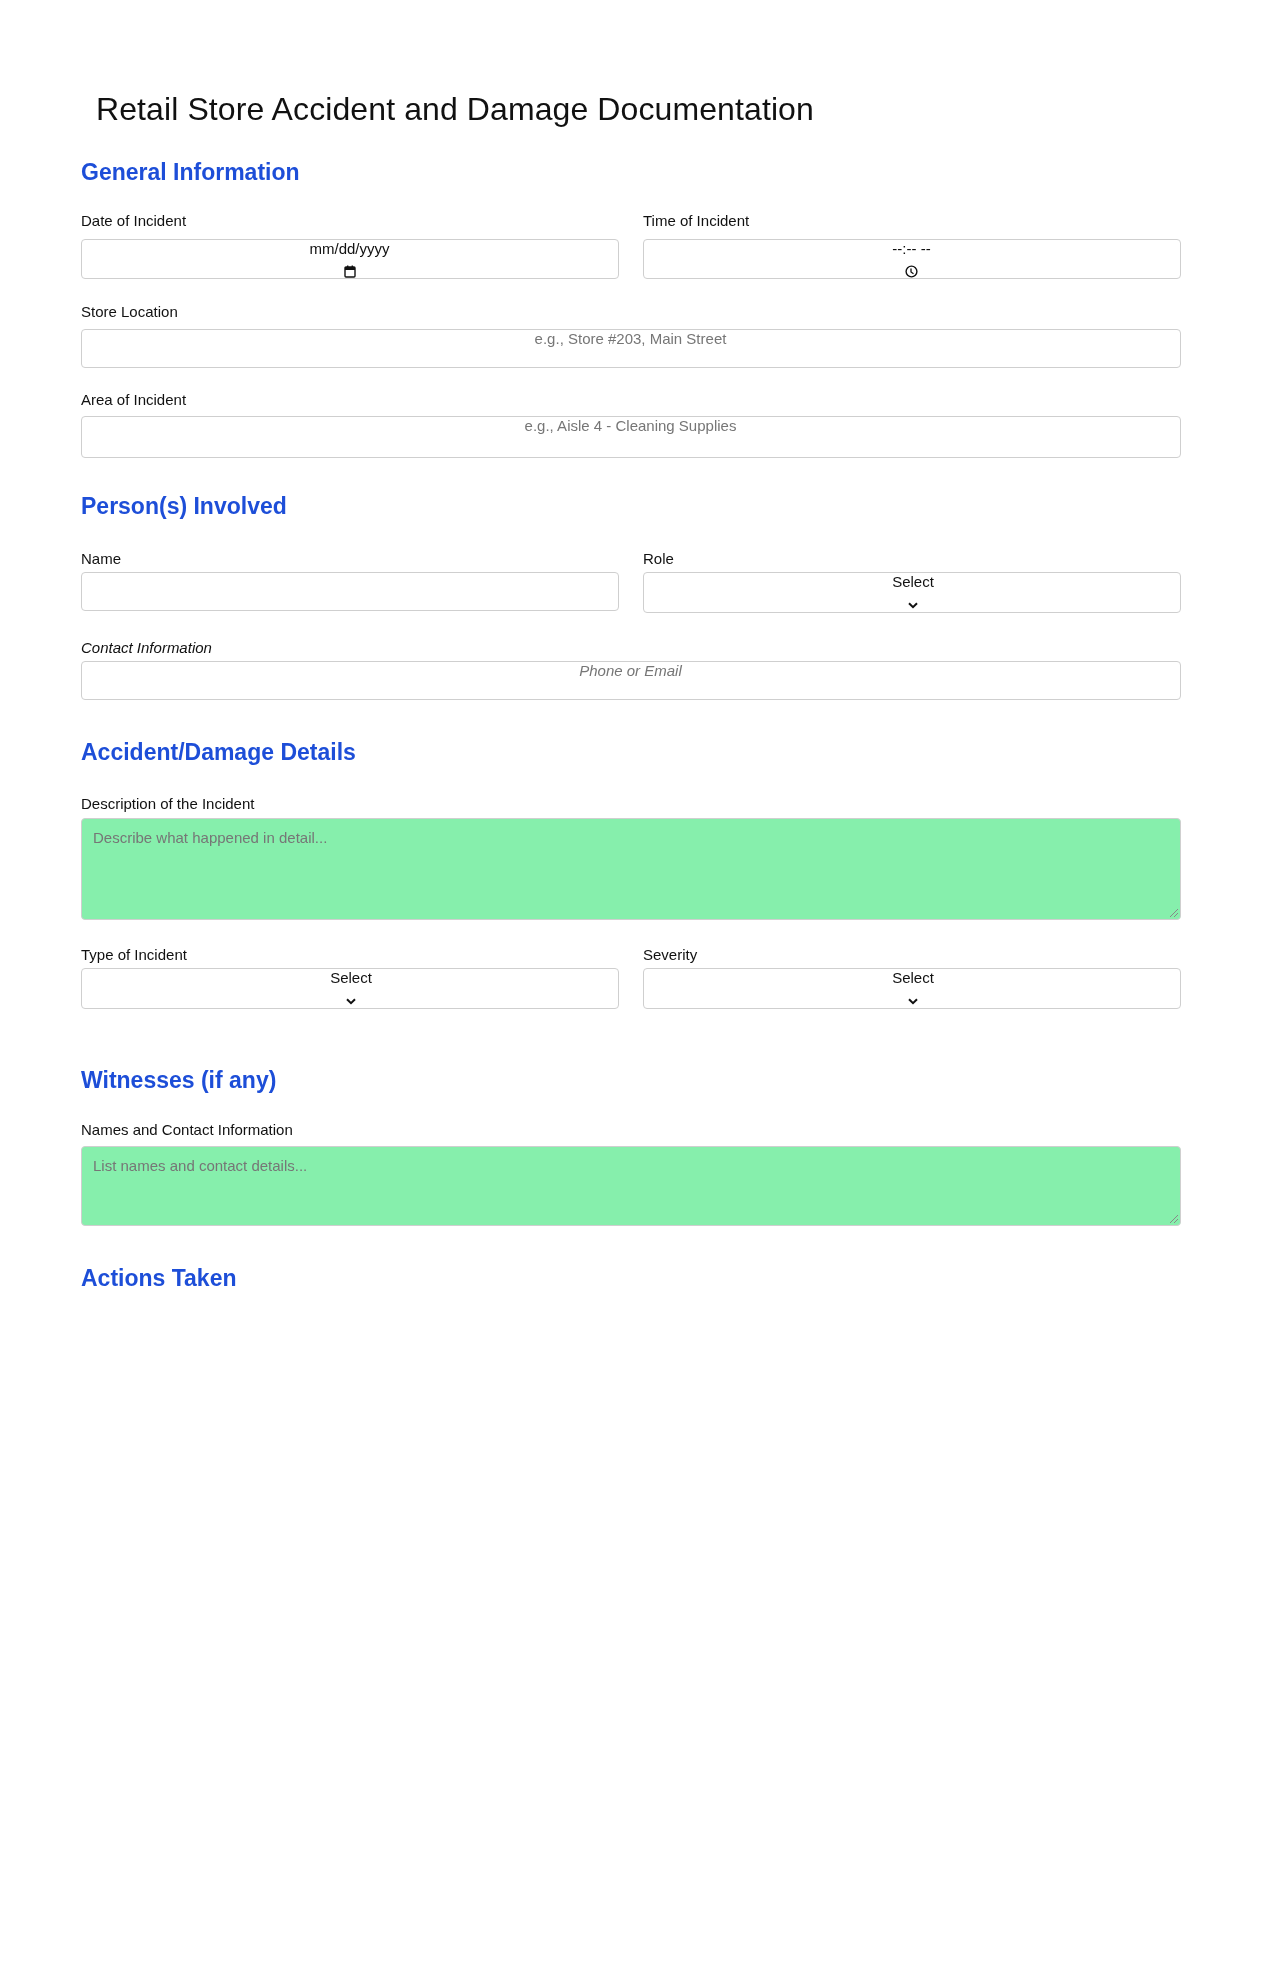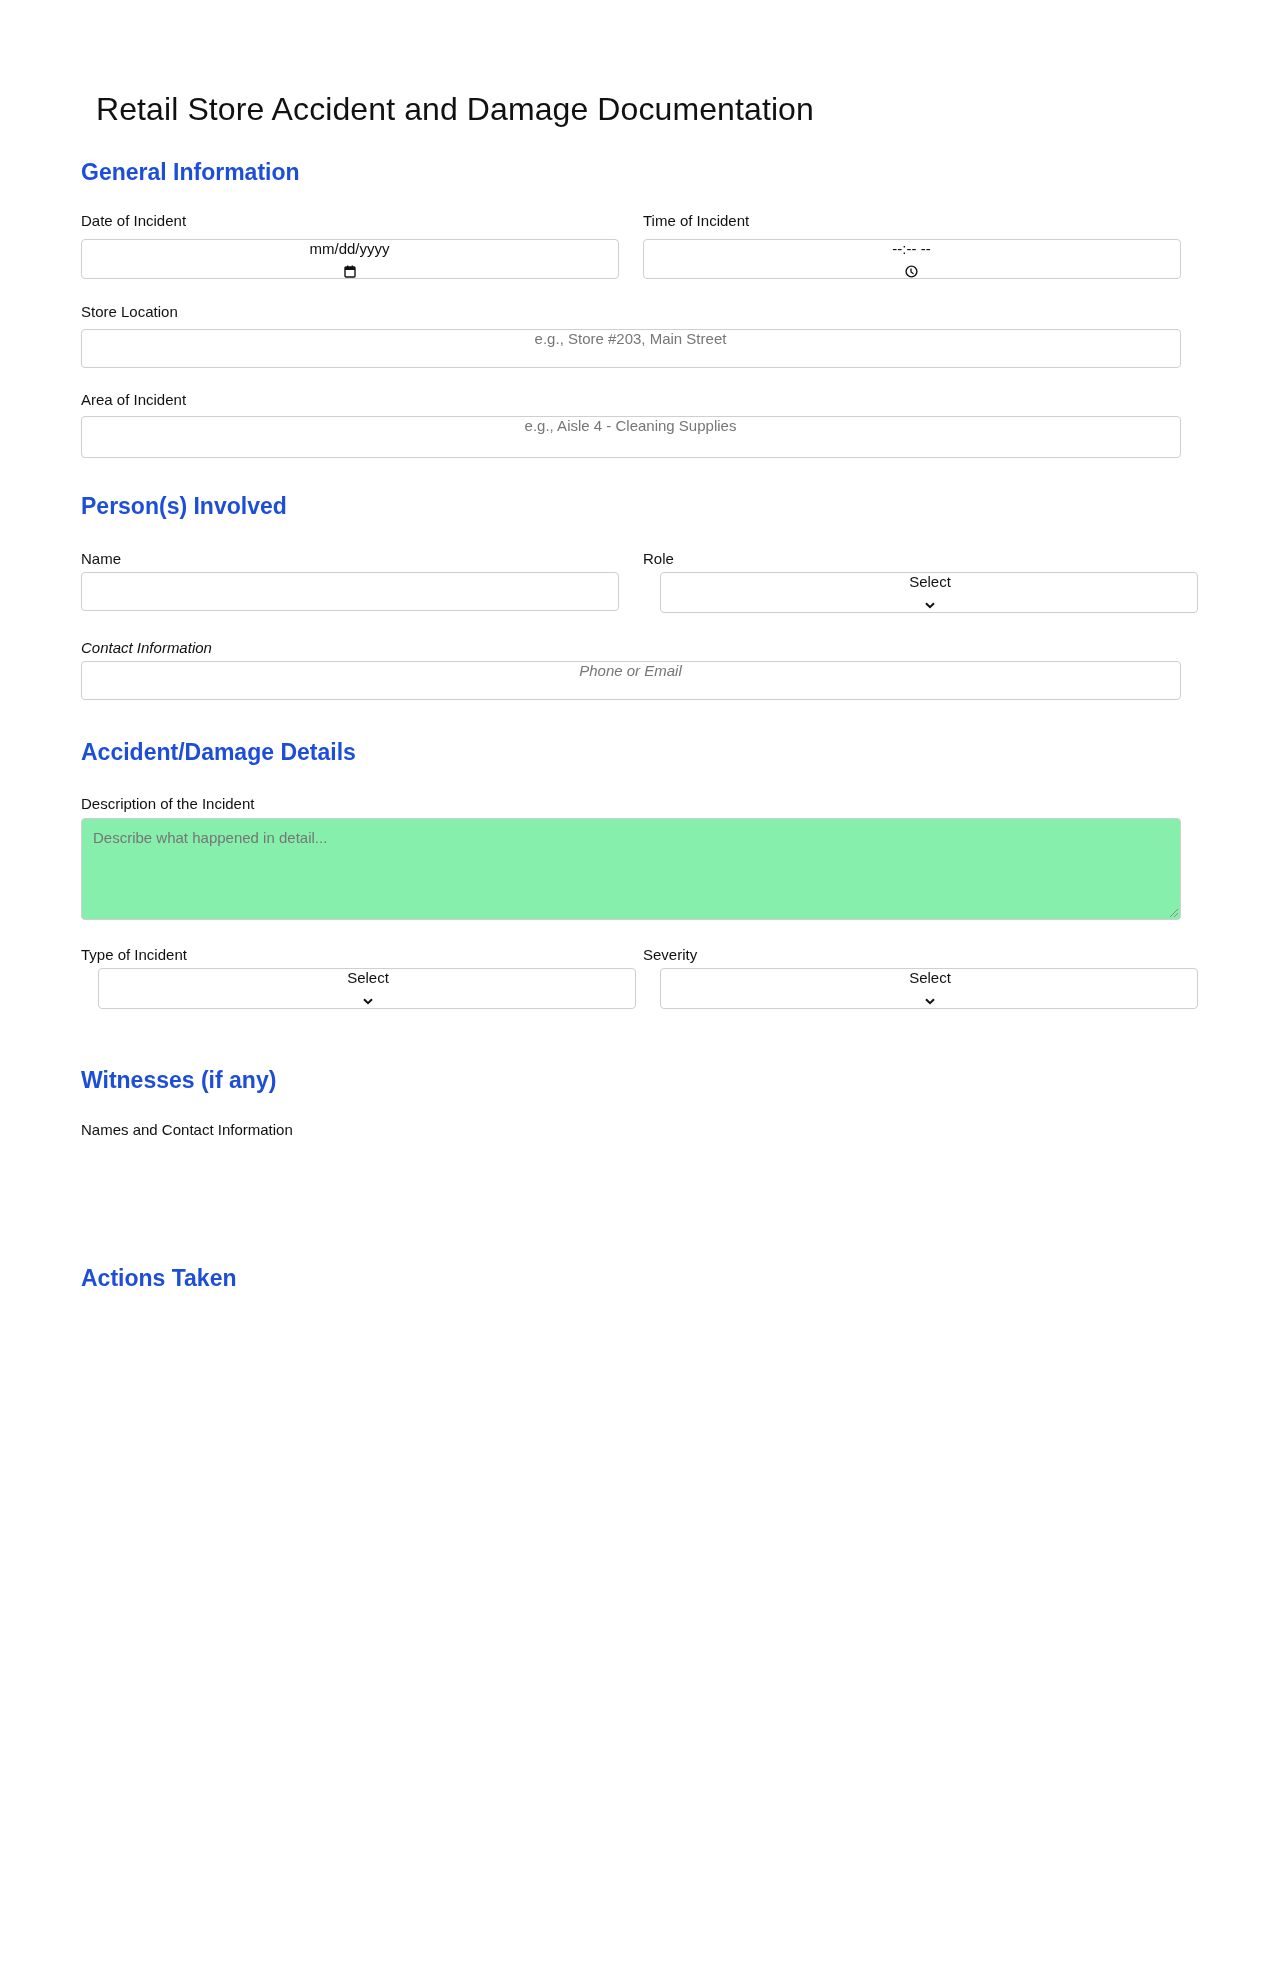--- a/index.html
+++ b/index.html
@@ -25,21 +25,21 @@
   .row { display: flex; gap: 24px; }
   .col { flex: 1 1 0; }
   .input {
     display: flex; align-items: center; justify-content: space-between;
     width: 100%; height: 40px; border: 1px solid #cfcfcf; border-radius: 4px;
     background: #fff; padding: 0 12px 0 11px; font-size: 15px; color: #111;
     font-family: "Liberation Sans", "DejaVu Sans", sans-serif;
     flex-direction: column;
   }
   .input.placeholder { color: #767676; }
-  .select { height: 41px; padding: 0 12px 0 14px; margin-left: 17px; }
+  .select { height: 41px; padding: 0 12px 0 14px; }
   .textarea {
     position: relative; width: 100%; border: 1px solid #cfcfcf; border-radius: 4px;
     background: #86efac; padding: 10px 11px; font-size: 15px; color: #767676;
     font-family: "Liberation Sans", "DejaVu Sans", sans-serif;
   }
   .resize {
     position: absolute; right: 2px; bottom: 2px; width: 8px; height: 8px;
     background: linear-gradient(135deg, transparent 45%, #888 45%, #888 52%, transparent 52%, transparent 70%, #888 70%, #888 77%, transparent 77%);
   }
   .icon { display: inline-flex; align-items: center; justify-content: center; width: 14px; height: 14px; }
@@ -171,19 +171,23 @@
       </div>
     </div>
   </div>
 
   <div class="section" style="top:1066px;">
     <h2>Witnesses (if any)</h2>
   </div>
 
   <div class="section" style="top:1121px;">
     <label class="label">Names and Contact Information</label>
+    <div class="textarea" style="margin-top:7px; height:80px;">
+      <span>List names and contact details...</span>
+      <span class="resize"></span>
+    </div>
   </div>
 
   <div class="section" style="top:1264px;">
     <h2>Actions Taken</h2>
   </div>
 
 </div>
 
 </body></html>

